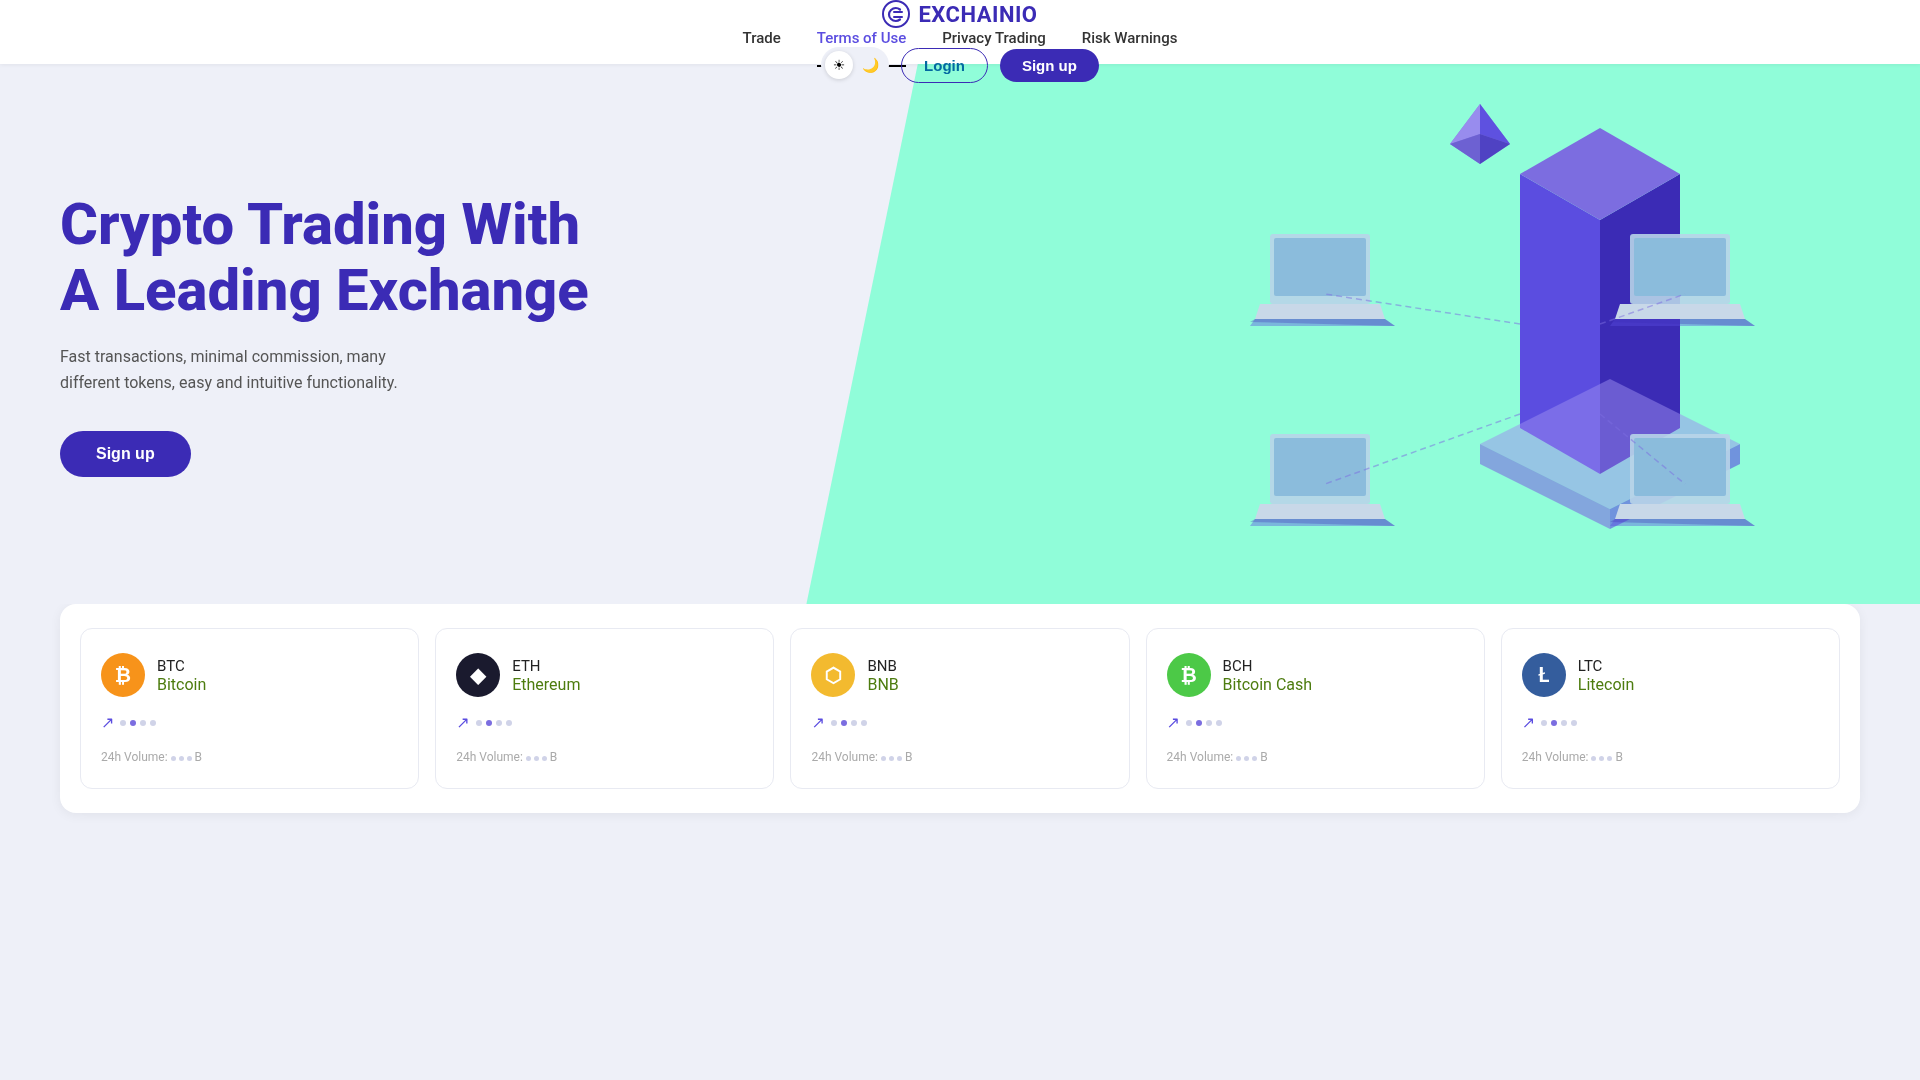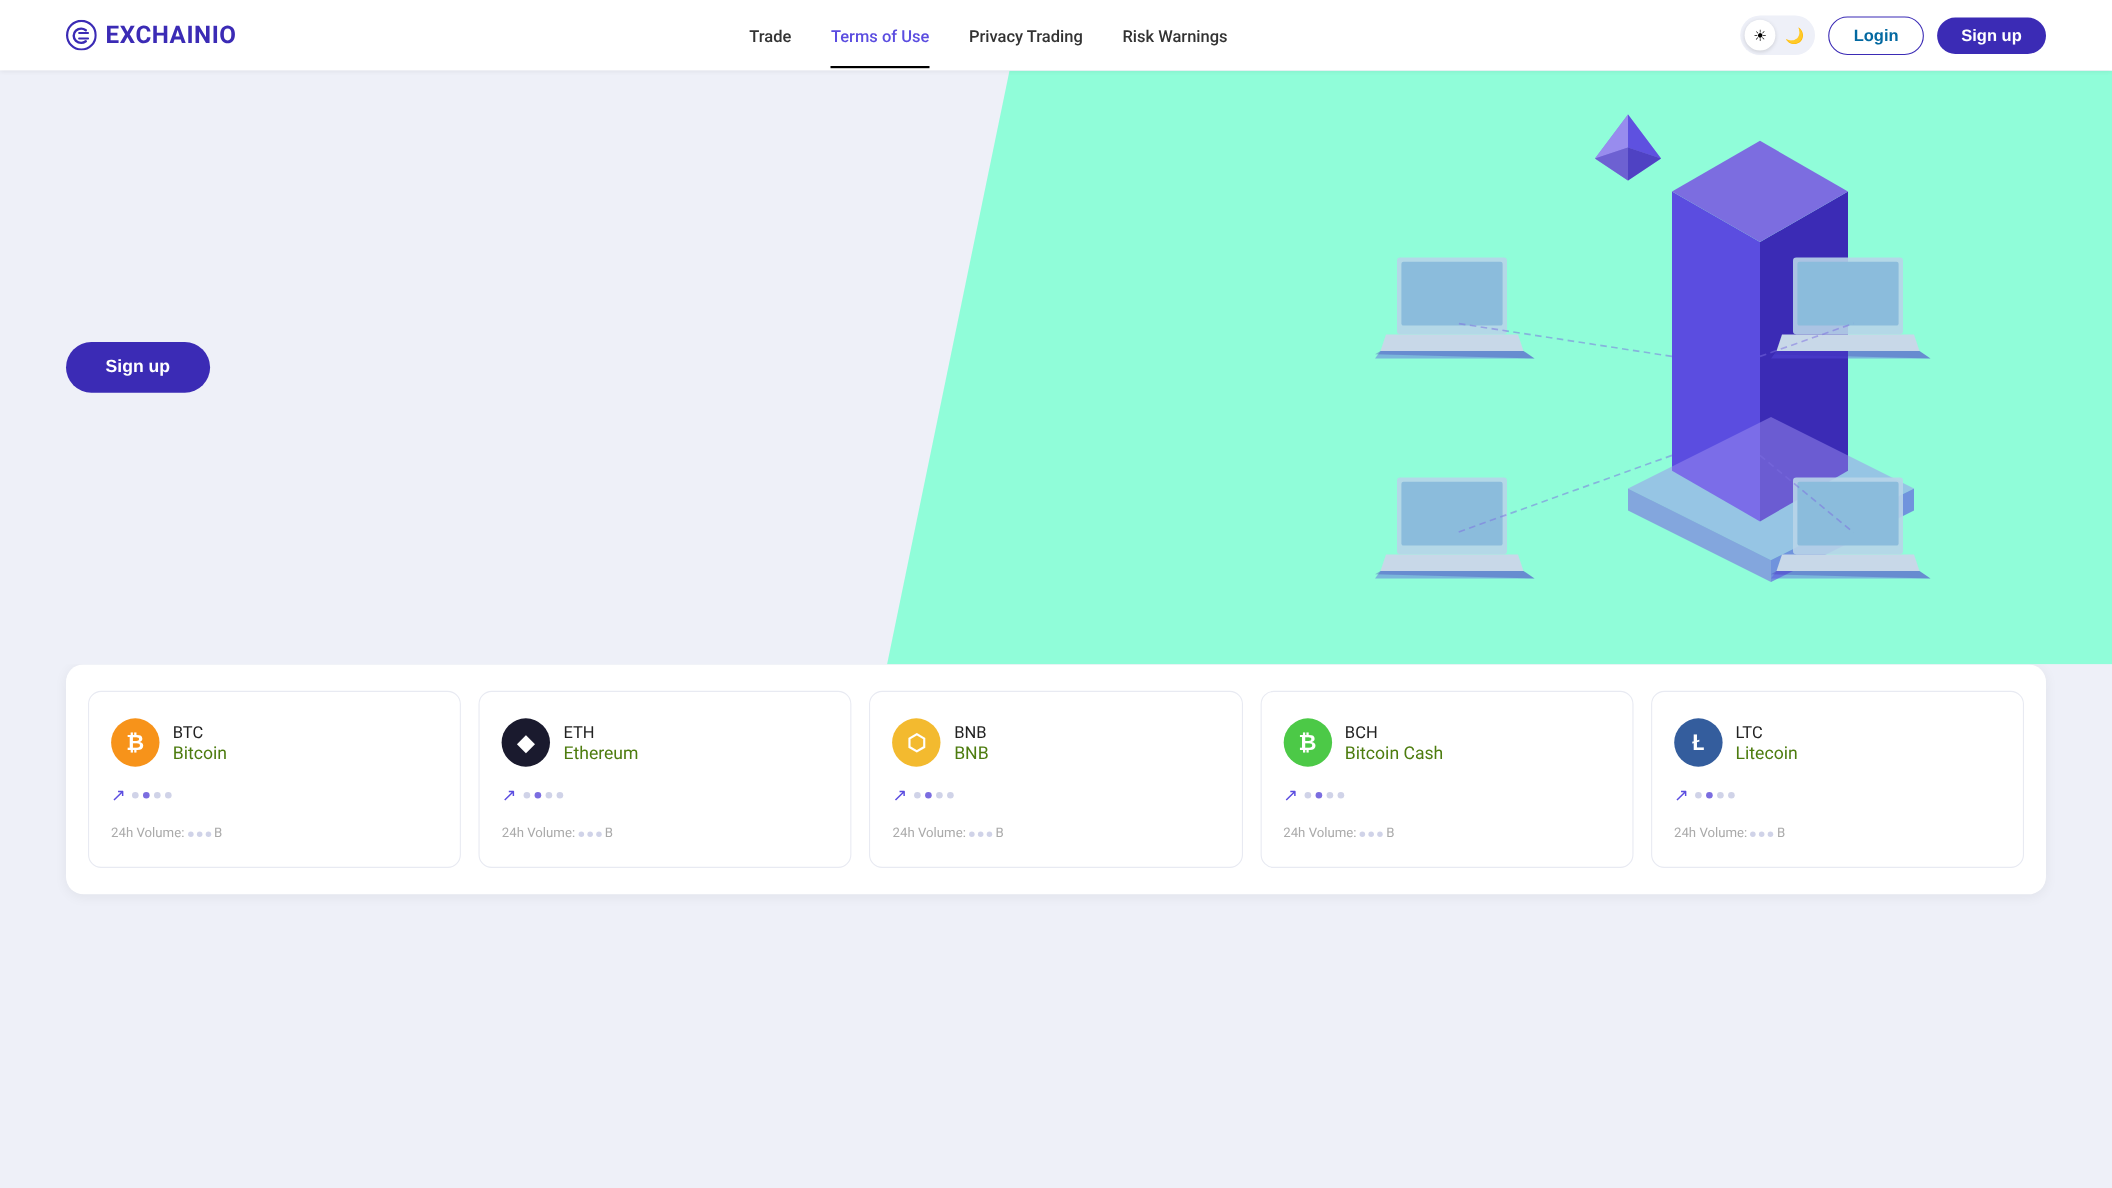--- a/index.html
+++ b/index.html
@@ -15,20 +15,21 @@
     .navbar {
       display: flex;
       align-items: center;
       justify-content: space-between;
       padding: 0 60px;
       height: 64px;
       background: #fff;
       box-shadow: 0 1px 4px rgba(0,0,0,0.06);
       position: relative;
       z-index: 10;
+      flex-direction: column;
     }
     .navbar-logo {
       display: flex;
       align-items: center;
       gap: 8px;
       text-decoration: none;
     }
     .logo-icon {
       width: 28px;
       height: 28px;
@@ -292,20 +293,22 @@
     </div>
     <button class="btn-login">Login</button>
     <button class="btn-signup-nav">Sign up</button>
   </div>
 </nav>
 
 <section class="hero">
   <div class="hero-bg-right"></div>
 
   <div class="hero-content">
+    <h1 class="hero-title">Crypto Trading With A Leading Exchange</h1>
+    <p class="hero-subtitle">Fast transactions, minimal commission, many different tokens, easy and intuitive functionality.</p>
     <button class="btn-signup-hero">Sign up</button>
   </div>
 
   <div class="hero-illustration">
     <svg viewBox="0 0 680 520" xmlns="http://www.w3.org/2000/svg">
 
       <g transform="translate(260, 30)">
         <polygon points="40,0 70,40 40,60 10,40" fill="#7c6de0" opacity="0.9"></polygon>
         <polygon points="40,0 70,40 40,30" fill="#5b4de0" opacity="0.9"></polygon>
         <polygon points="40,0 10,40 40,30" fill="#9b8ef0" opacity="0.9"></polygon>

